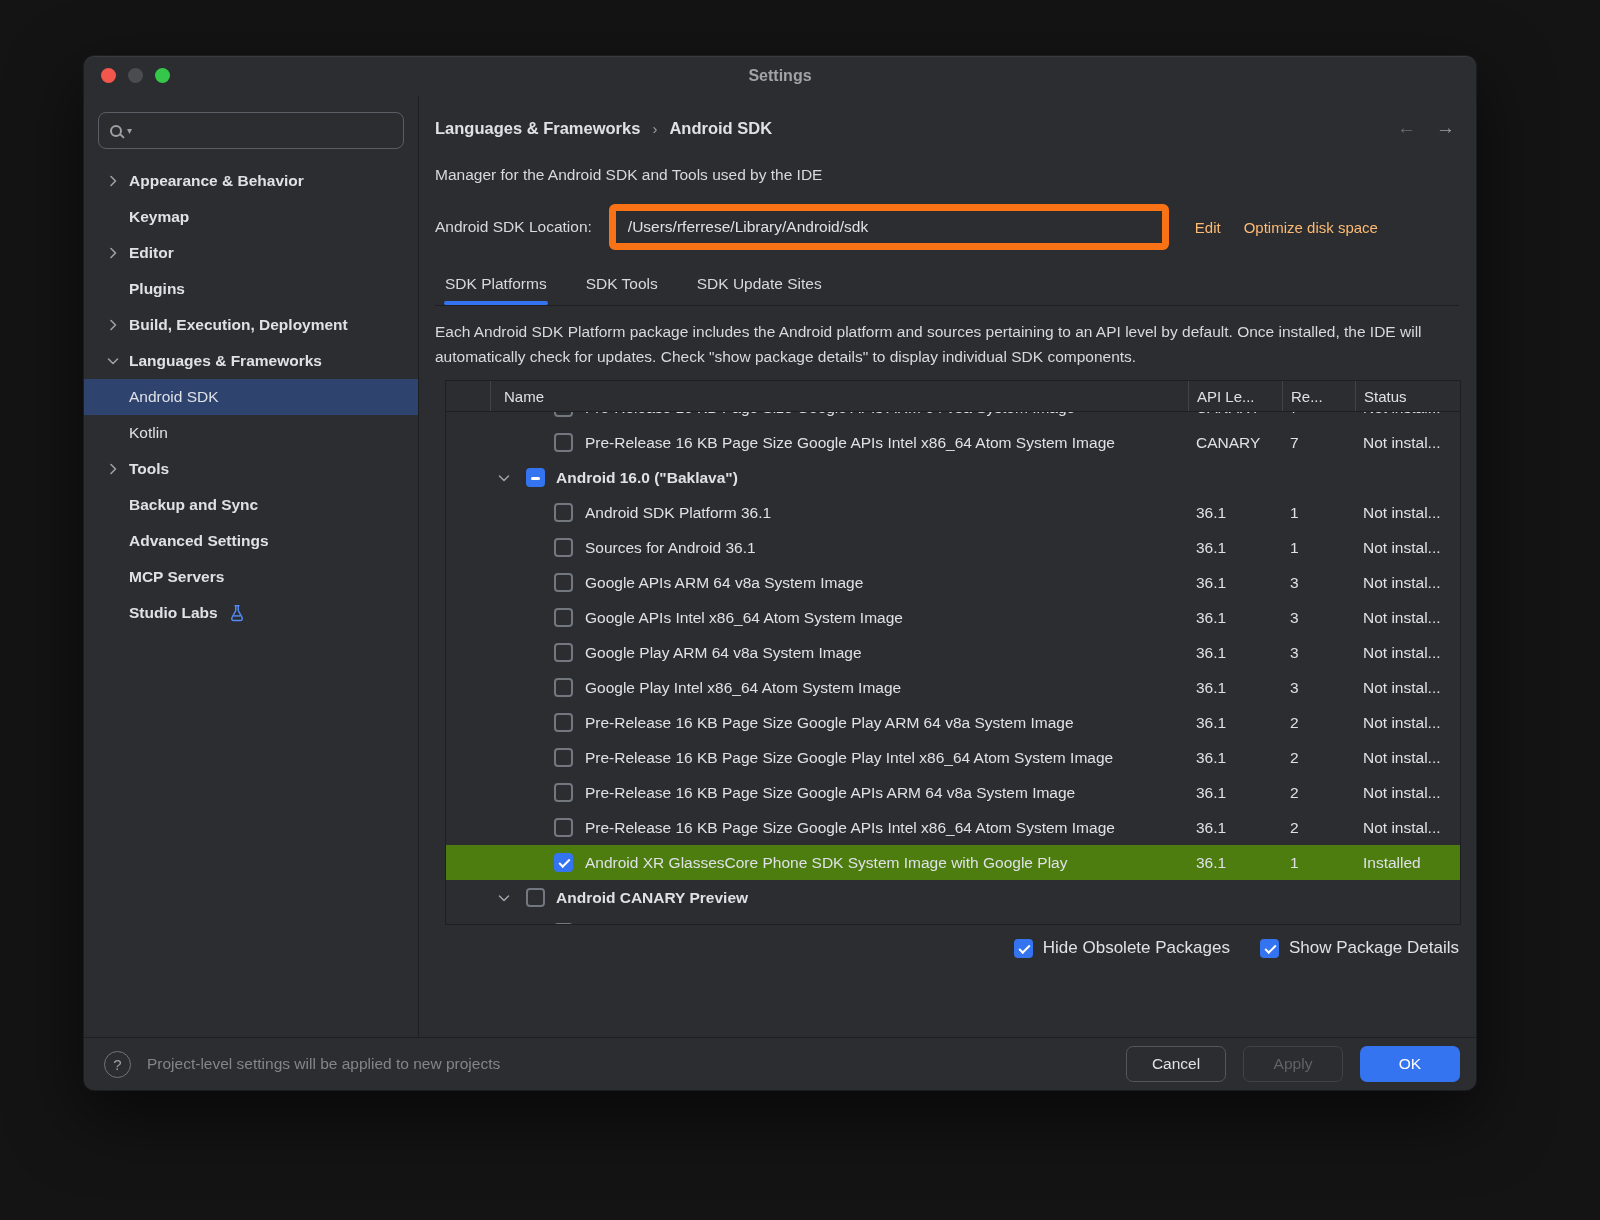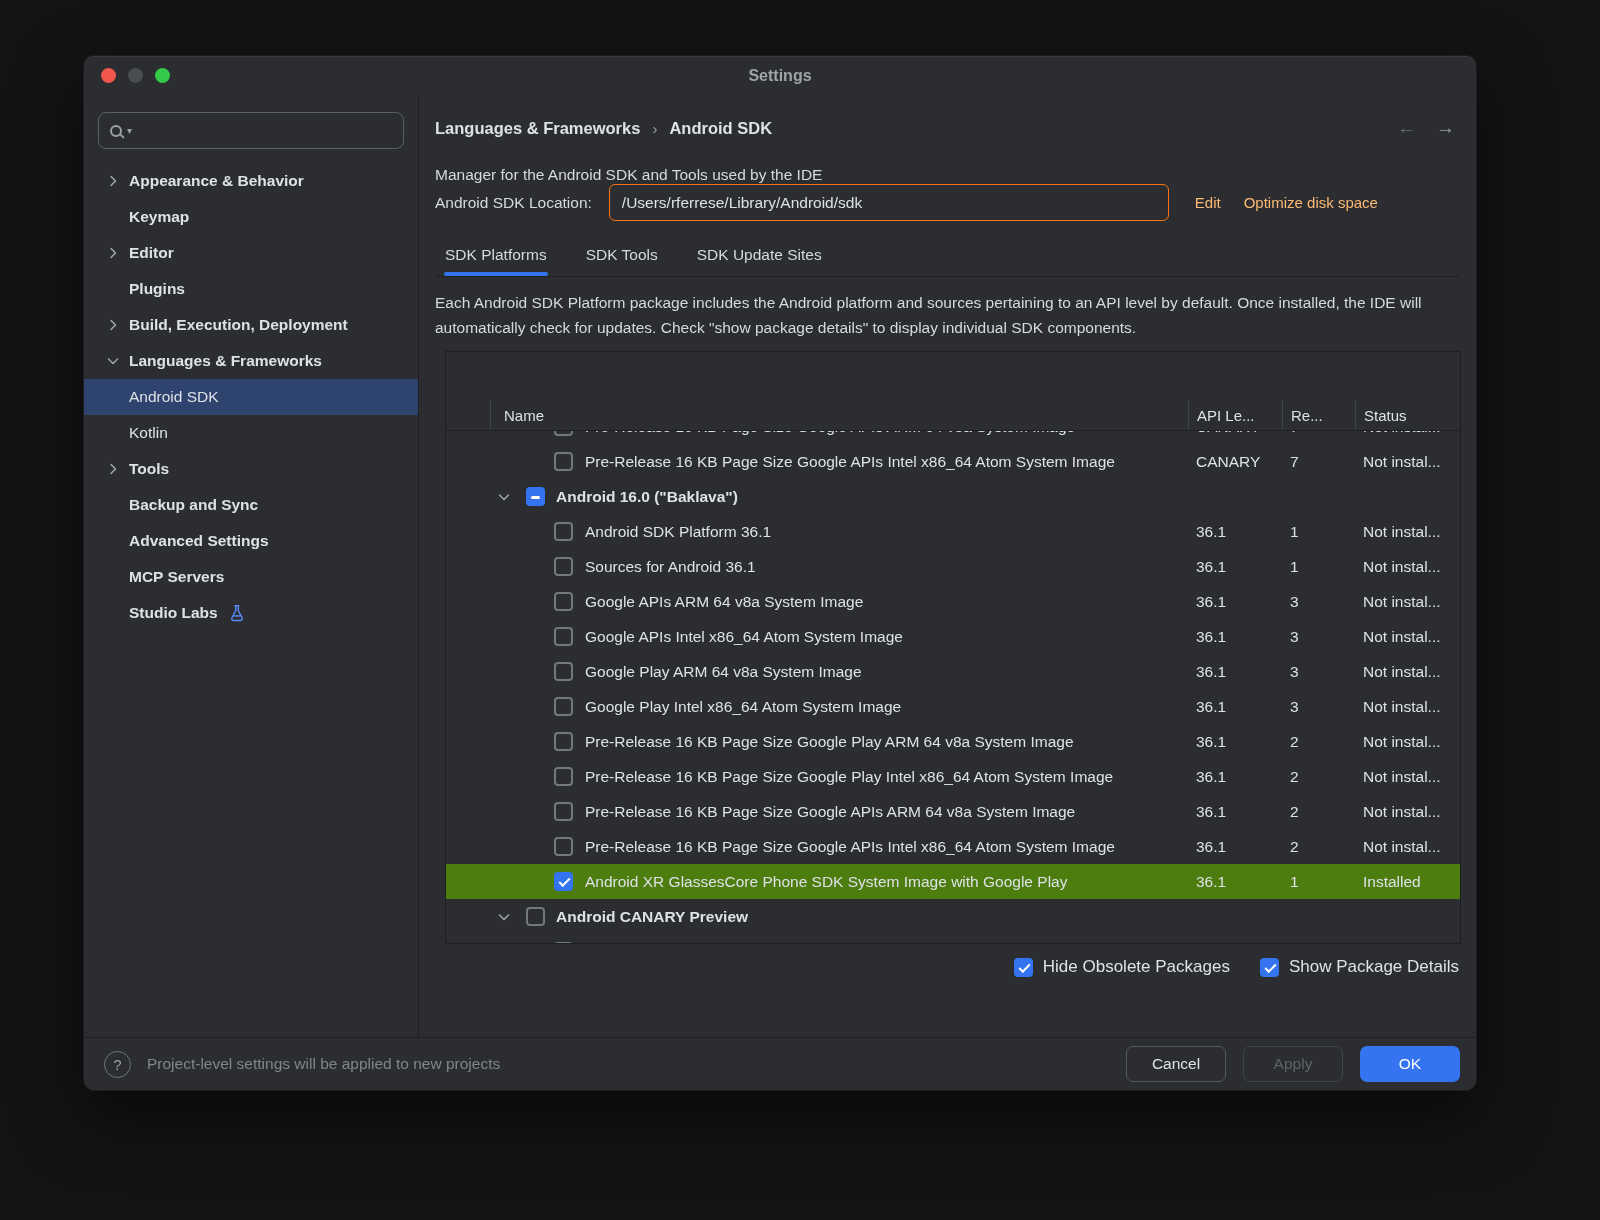--- a/index.html
+++ b/index.html
@@ -45,38 +45,38 @@
   .side-item .flask { margin-left:10px; display:flex; align-items:center; }
   
   .main { flex:1; min-width:0; display:flex; flex-direction:column; padding:0 17px 0 16px; }
   .crumbrow { margin-top:21px; display:flex; align-items:center; flex:none; }
   .crumb { font-size:16.5px; font-weight:bold; color:#dee1e6; }
   .crumb-sep { color:#9da0a6; margin:0 12px; font-size:15px; }
   .navarrows { margin-left:auto; display:flex; gap:20px; font-size:19px; margin-right:4px; }
   .arrow-back { color:#6a6e75; }
   .arrow-fwd { color:#9da0a6; }
   .manager-line { margin-top:27px; font-size:15.5px; color:#d6d9de; flex:none; }
-  .locrow { display:flex; align-items:center; flex:none; }
+  .locrow { margin-top:20px; display:flex; align-items:center; flex:none; }
   .loclabel { font-size:15.5px; color:#d6d9de; margin-right:17px; }
   .locfield {
-    width:560px; height:37px; border:1px solid #f97316; border-radius:6px; background:transparent;
+    width:560px; height:37px; border:7px solid #f97316; border-radius:6px; background:transparent;
     color:#dee1e6; font-size:15.5px; font-family:"Liberation Sans",sans-serif; padding:16px 12px; outline:none;
   }
   .link { color:#fdba74; font-size:15px; cursor:pointer; }
   .link.edit { margin-left:26px; }
   .link.opt { margin-left:23px; }
   
   .tabswrap { margin-top:25px; border-bottom:1px solid #1e1f22; padding-left:10px; flex:none; }
   .tabs { display:flex; gap:39px; }
   .tab { font-size:15.5px; color:#d6d9de; padding-bottom:12px; position:relative; cursor:pointer; }
   .tab.active::after { content:""; position:absolute; left:-1px; right:-1px; bottom:0; height:4px; border-radius:3px; background:#3574f0; }
   .desc { margin-top:14px; font-size:15.5px; line-height:24.5px; color:#d6d9de; max-width:1005px; flex:none; }
   
   .table { margin-top:11px; margin-left:10px; width:1016px; border:1px solid #1e1f22; flex:none; }
-  .thead { display:flex; height:31px; border-bottom:1px solid #1e1f22; align-items:stretch;margin-top:48px; }
+  .thead { display:flex; height:31px; border-bottom:1px solid #1e1f22; align-items:stretch; }
   .th { display:flex; align-items:center; font-size:15px; color:#dee1e6; }
   .th + .th { border-left:1px solid #404348; }
   .c0 { width:44px; flex:none; }
   .cname { width:698px; flex:none; overflow:hidden; }
   .capi { width:94px; flex:none; }
   .crev { width:73px; flex:none; }
   .cstatus { flex:1; }
   .th.cname { padding-left:13px; }
   .th.capi, .th.crev, .th.cstatus { padding-left:8px; }
   .row { display:flex; align-items:center; }

